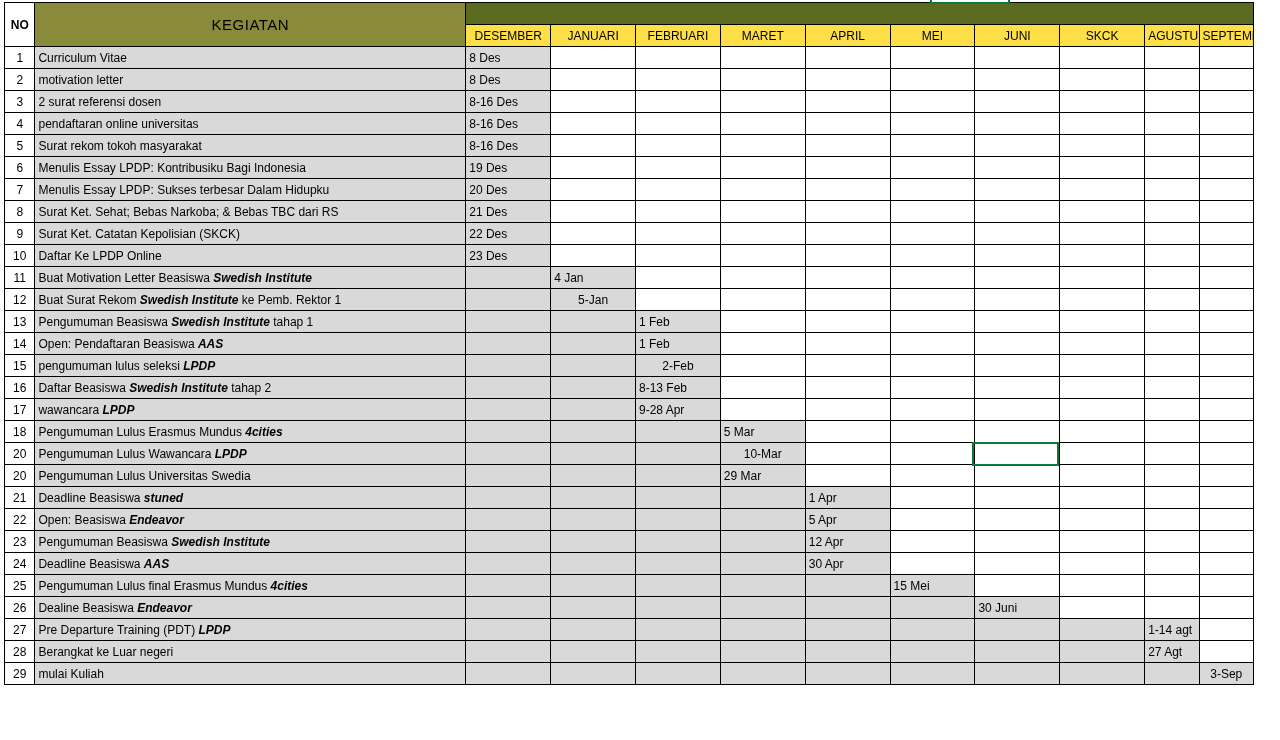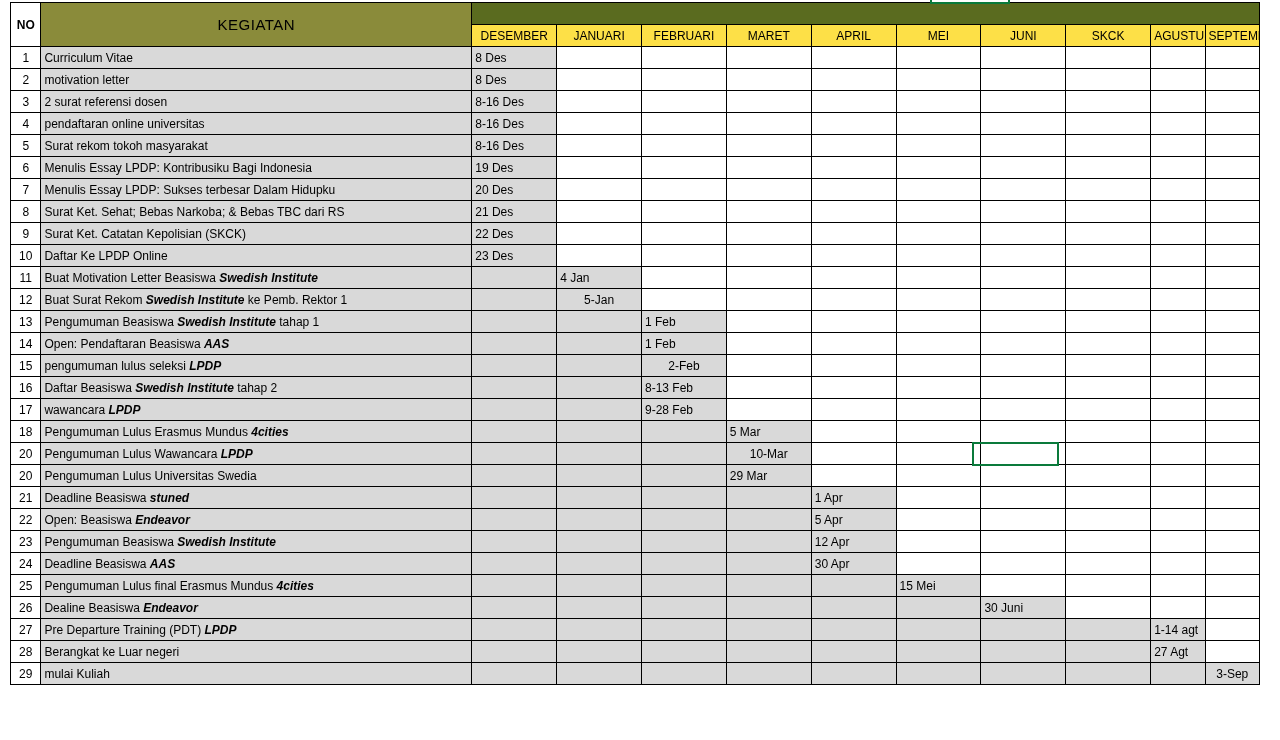--- a/index.html
+++ b/index.html
@@ -1,17 +1,17 @@
 <!DOCTYPE html>
 <html><head>
 <meta charset="utf-8">
 <style>
   html,body{margin:0;padding:0;font-family:"Arial Narrow",Arial,sans-serif;font-size:12px;color:#000;background:#fff}
   .viewport{width:1280px;height:740px;overflow:hidden;position:relative}
-  table{border-collapse:collapse;table-layout:fixed;width:1250px;margin:2px 0 0 10px}
+  table{border-collapse:collapse;table-layout:fixed;width:1250px;margin:2px 0 0 4px}
   th,td{border:1px solid #000;padding:1px 3px;height:19px;overflow:hidden;white-space:nowrap;text-overflow:clip;font-size:12px;vertical-align:middle}
   col.no{width:28px}
   col.act{width:396px}
   col.month{width:78px}
   col.month-s{width:50px}
   th.no-hdr{background:#fff;font-weight:bold;text-align:center}
   th.act-hdr{background:#8a8b3a;font-weight:normal;text-align:center;font-size:15px;letter-spacing:0.5px}
   th.blank-hdr{background:#5a6b1f;border-right:1px solid #000}
   th.month-hdr{background:#fde047;font-weight:normal;text-align:center;font-size:12px}
   td.no{text-align:center}
@@ -285,21 +285,21 @@
           <td></td>
           <td></td>
           <td></td>
           <td></td>
         </tr>
         <tr>
           <td class="no">17</td>
           <td class="shade">wawancara <em class="bi">LPDP</em></td>
           <td class="shade"></td>
           <td class="shade"></td>
-          <td class="shade">9-28 Feb</td>
+          <td class="shade">9-28 Apr</td>
           <td></td>
           <td></td>
           <td></td>
           <td></td>
           <td></td>
           <td></td>
           <td></td>
         </tr>
         <tr>
           <td class="no">18</td>

